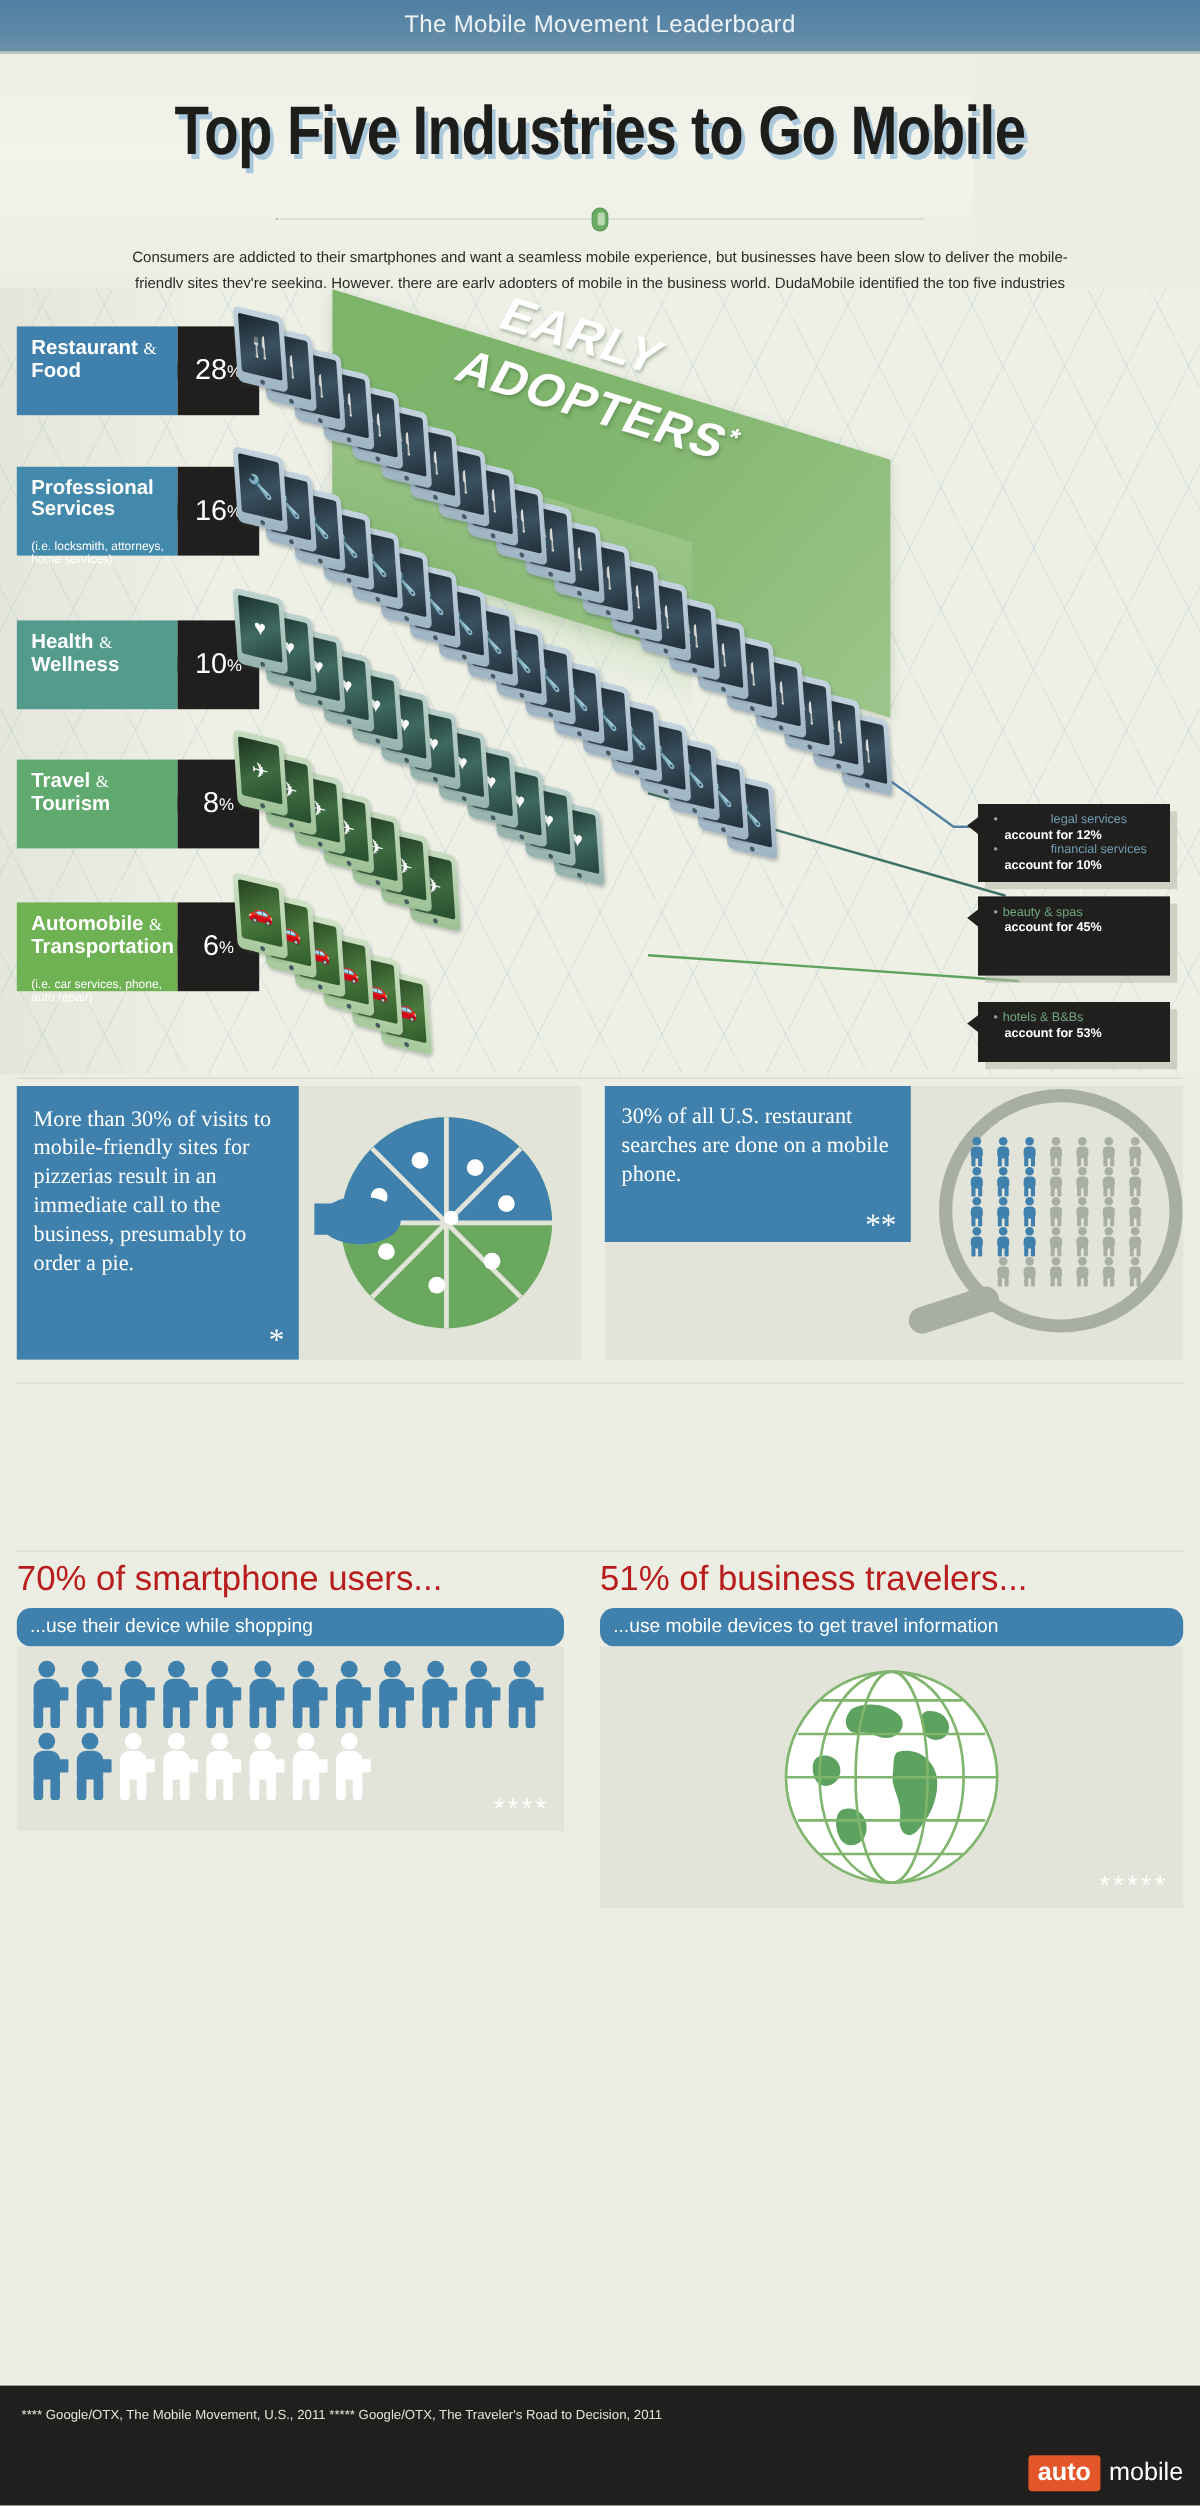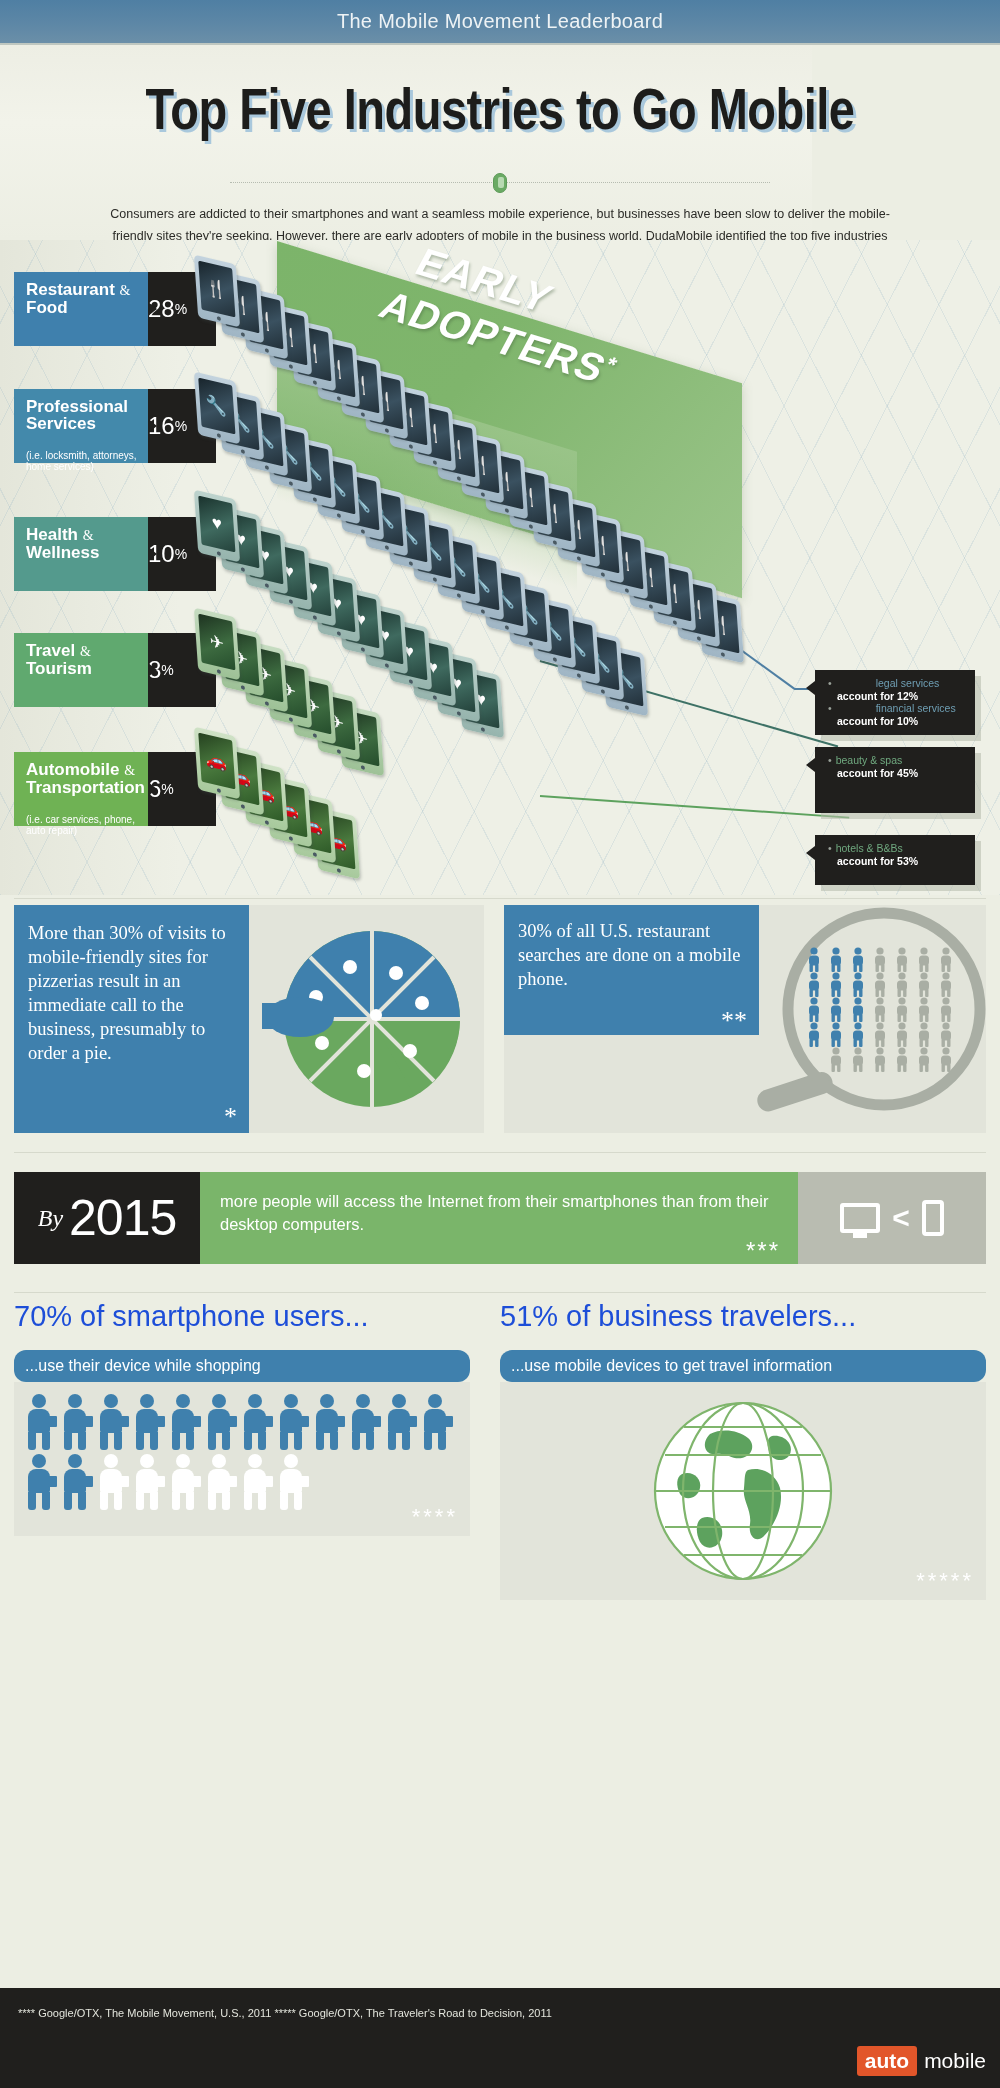--- a/index.html
+++ b/index.html
@@ -107,21 +107,21 @@
     width: 134px; height: 100%; color: #fff; padding: 9px 10px 0 12px;
     position: relative;
     font-family: "Liberation Sans Narrow","Liberation Sans",sans-serif;
   }
   .row .name .n1 { font-size: 17px; font-weight: 700; line-height: 17px; display:block;}
   .row .name .n2 { font-size: 17px; font-weight: 700; line-height: 18px; display:block;}
   .row .name .amp { font-weight: 400; font-size: 14px; font-family:"Liberation Serif", serif;}
   .row .name .sub { font-size: 10px; line-height: 10.5px; display:block; margin-top: 18px; font-weight:400;}
   .row .pct {
     width: 68px; height: 100%; background:#201f1d; color:#fff;
-    display:flex; align-items:center; 
+    display:flex; align-items:center; justify-content:center;
     font-size: 24px; position: relative;
     font-family:"Liberation Sans Narrow","Liberation Sans",sans-serif;
     font-weight: 300;
   }
   .row .pct .sm { font-size: 14px; }
   .row .pct:before {
     content:""; position:absolute; left:0; top:50%; margin-top:-7px;
     border-top:7px solid transparent; border-bottom:7px solid transparent;
     border-left:9px solid #201f1d;
   }
@@ -215,21 +215,21 @@
   .mon { width:40px; height:30px; border:4px solid #fff; border-radius:3px; position:relative;}
   .mon:after{content:"";position:absolute;left:50%;margin-left:-7px;bottom:-9px;width:14px;height:5px;background:#fff;}
   .lt { color:#fff; font-size:30px; font-weight:700; line-height:28px;}
   .phoneicon { width:22px; height:36px; border:4px solid #fff; border-radius:4px;}
 
   
   .bottom { position:absolute; left:0; top:1300px; width:1000px; height:680px; }
   .bstat { position:absolute; top:0; }
   .bstat h2 {
     font-family:"Liberation Sans Narrow","Liberation Sans",sans-serif;
-    font-weight:400; font-size:29px; color:#1d4ed8; margin-bottom:17px;
+    font-weight:400; font-size:29px; color:#b91c1c; margin-bottom:7px;
   }
   .bbar { background:#3f80ad; color:#fff; padding:7px 11px; font-size:16px;
     font-family:"Liberation Sans Narrow","Liberation Sans",sans-serif;border-radius:12px;}
   .bbody { background:#e2e4da; position:relative; }
   .bstars { position:absolute; right:12px; bottom:6px; color:#fff; font-size:22px; letter-spacing:3px;}
 
   .people { padding:12px 10px 26px 10px; display:flex; flex-wrap:wrap; gap:4px 6px;}
   .person { width:30px; height:56px; position:relative; }
   .person .head{position:absolute;left:50%;margin-left:-7px;top:0;width:14px;height:14px;border-radius:50%;}
   .person .body{position:absolute;left:50%;margin-left:-11px;top:15px;width:22px;height:24px;border-radius:8px 8px 3px 3px;}
@@ -874,35 +874,20 @@
               <rect x="187.5" y="159" width="3.4" height="8" rx="1"></rect>
               <rect x="193.1" y="159" width="3.4" height="8" rx="1"></rect>
             </g>
           </g>
       </svg>
     </div>
   </div>
 
   <div class="sep" style="top:1152px;"></div>
 
-  <div class="band">
-    <div class="band-left">
-      <span class="by">By</span>
-      <span class="yr">2015</span>
-    </div>
-    <div class="band-mid">
-      <span>more people will access the Internet from their smartphones than from their desktop computers.</span>
-      <span class="stars">***</span>
-    </div>
-    <div class="band-right">
-      <div class="mon"></div>
-      <div class="lt">&lt;</div>
-      <div class="phoneicon"></div>
-    </div>
-  </div>
 
   <div class="sep" style="top:1292px;"></div>
 
   <div class="bottom">
 
     <div class="bstat" style="left:14px;width:456px;">
       <h2>70% of smartphone users...</h2>
       <div class="bbar">...use their device while shopping</div>
       <div class="bbody">
         <div class="people" id="shoppers">

